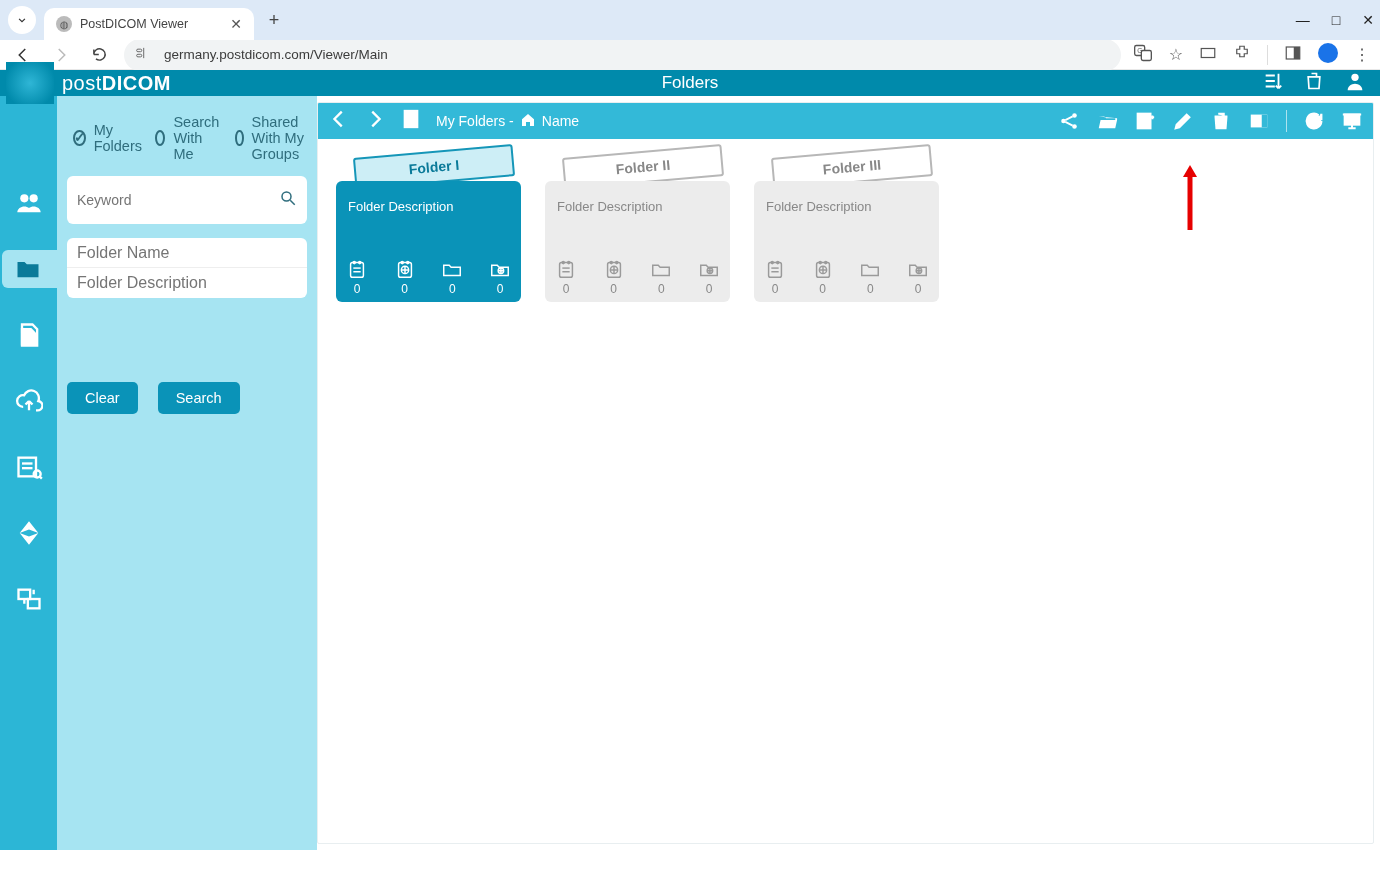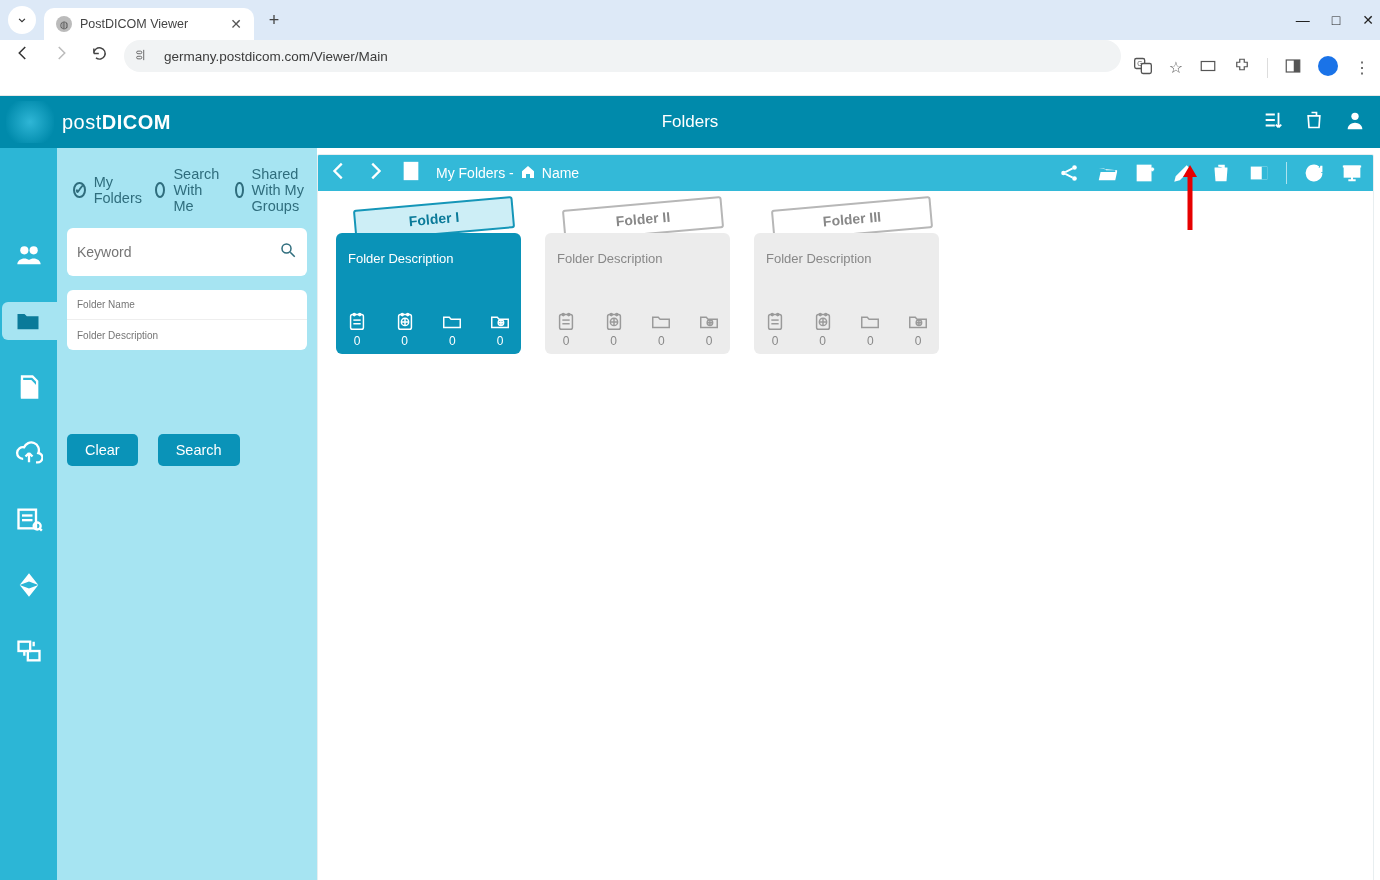--- a/index.html
+++ b/index.html
@@ -8,33 +8,33 @@
   
   .browser-top { height:40px; background:#dde9f7; display:flex; align-items:center; padding:0 8px; position:relative; }
   .tab-dropdown { width:28px; height:28px; border-radius:14px; background:#fff; display:flex; align-items:center; justify-content:center; margin-right:8px; color:#333; }
   .tab { background:#fff; height:32px; border-radius:10px 10px 0 0; display:flex; align-items:center; padding:0 12px; gap:8px; min-width:210px; position:relative; top:4px; }
   .tab .favicon { width:16px; height:16px; border-radius:50%; background:#bbb; display:flex; align-items:center; justify-content:center; font-size:10px; color:#555;}
   .tab .title { font-size:12.5px; color:#444; flex:1; }
   .tab .close { font-size:14px; color:#555; cursor:pointer;}
   .newtab { width:28px; height:28px; display:flex; align-items:center; justify-content:center; color:#444; font-size:18px; margin-left:6px; cursor:pointer;}
   .win-controls { position:absolute; right:6px; top:0; height:40px; display:flex; align-items:center; gap:22px; }
   .win-controls span { font-size:14px; color:#222; cursor:pointer; font-family:Arial;}
-  .addr-row { height:56px; background:#fff; border-bottom:1px solid #e8e8e8; display:flex; padding:0 10px; gap:12px;}
+  .addr-row { height:30px; background:#fff; border-bottom:1px solid #e8e8e8; display:flex; align-items:center; padding:0 10px; gap:12px;}
   .nav-btn { width:26px; height:26px; display:flex; align-items:center; justify-content:center; color:#555; cursor:pointer; }
   .nav-btn.disabled{ color:#bbb; }
   .addr-bar { flex:1; height:32px; background:#f1f3f4; border-radius:16px; display:flex; align-items:center; padding:0 12px; gap:10px; }
   .addr-bar .secure { font-size:13px; color:#555;}
   .addr-bar .url { font-size:13.5px; color:#3c3c3c; }
   .right-icons { display:flex; align-items:center; gap:16px; }
   .right-icons span { color:#555; font-size:16px; cursor:pointer; }
   .avatar-dot { width:20px; height:20px; border-radius:50%; background:#1a73e8; display:inline-block;}
   .vsep { width:1px; height:20px; background:#ddd; }
 
   
-  .app-header { height:52px; background:#008aab; display:flex; align-items:center; color:#fff; position:relative;}
+  .app-header { height:26px; background:#008aab; display:flex; align-items:center; color:#fff; position:relative;}
   .logo-area { display:flex; align-items:center; gap:8px; padding-left:6px;}
   .logo-ball { width:48px; height:42px; background:radial-gradient(circle at 50% 50%, #2fb6d6 0%, #008aab 80%); }
   .logo-text { font-size:20px; font-weight:600; letter-spacing:0.5px;}
   .logo-text .light{ font-weight:300;}
   .app-title { position:absolute; left:50%; transform:translateX(-50%); font-size:17px; font-weight:400; }
   .app-header-right { position:absolute; right:14px; display:flex; gap:20px; align-items:center;}
   .app-header-right span { color:#fff; font-size:20px; cursor:pointer;}
 
   
   .workspace { display:flex; height:calc(880px - 40px - 44px - 42px); }
@@ -46,21 +46,21 @@
 
   .side-panel { width:260px; background:#a6e4f2; padding:18px 10px; display:flex; flex-direction:column; gap:14px; }
   .sp-scope { display:flex; flex-direction:row; gap:10px; padding:0 6px;}
   .sp-row { display:flex; align-items:center; gap:8px; color:#2f6d7d; font-size:14.5px; cursor:pointer;}
   .radio { width:16px; height:16px; border:2px solid #2f6d7d; border-radius:50%; display:inline-block; position:relative; }
   .radio.checked::after{ content:"✓"; position:absolute; left:-1px; top:-3px; font-size:14px; color:#2f6d7d; font-weight:bold;}
   .search-wrap { background:#fff; border-radius:6px; height:48px; display:flex; align-items:center; padding:0 10px; }
   .search-wrap input { border:none; outline:none; flex:1; font-size:14px; color:#666; background:transparent;}
   .search-wrap .sicon{ color:#2f6d7d; }
   .fields { background:#fff; border-radius:6px; overflow:hidden; }
-  .fields input{ width:100%; border:none; outline:none; height:30px; padding:0 10px; font-size:10px; color:#3b82f6; border-bottom:1px solid #eee; background:transparent;}
+  .fields input{ width:100%; border:none; outline:none; height:30px; padding:0 10px; font-size:16px; color:#3b82f6; border-bottom:1px solid #eee; background:transparent;}
   .fields input:last-child{ border-bottom:none;}
   .btn-row { display:flex; gap:20px; margin-top:70px;}
   .btn { background:#0a93b8; color:#fff; border:none; border-radius:5px; padding:8px 18px; font-size:14.5px; cursor:pointer;}
 
   
   .main { flex:1; background:#fff; margin:6px 6px 6px 0; border:1px solid #e8eef0; border-radius:2px; overflow:hidden; position:relative;}
   .toolbar { height:36px; background:#33b9d8; display:flex; align-items:center; color:#fff; padding:0 10px; }
   .tb-left { display:flex; align-items:center; gap:14px;}
   .tb-left .arr { cursor:pointer; }
   .crumb { display:flex; align-items:center; gap:6px; font-size:14px; }

